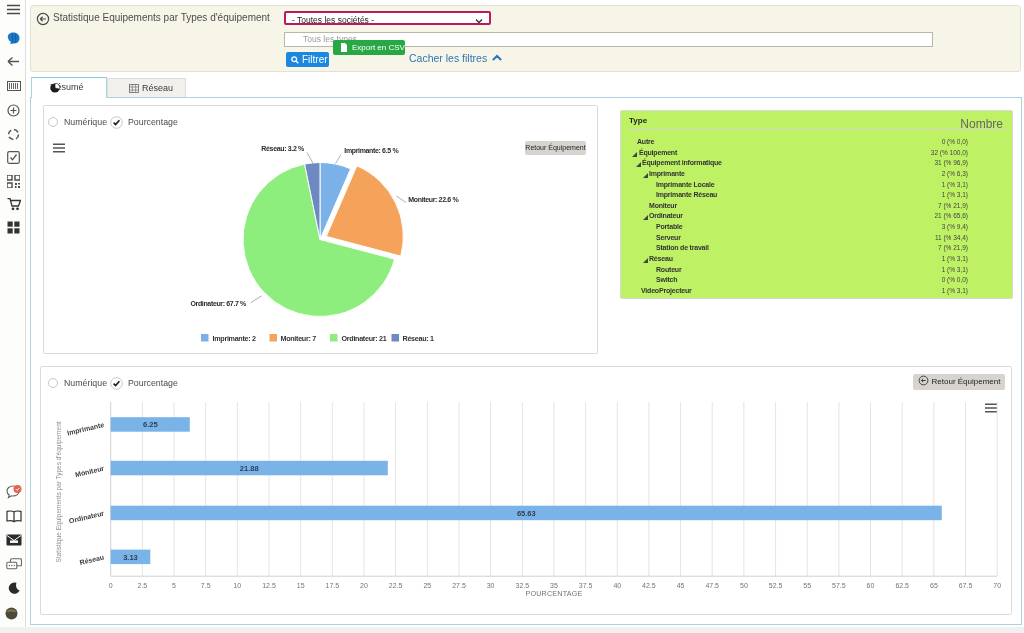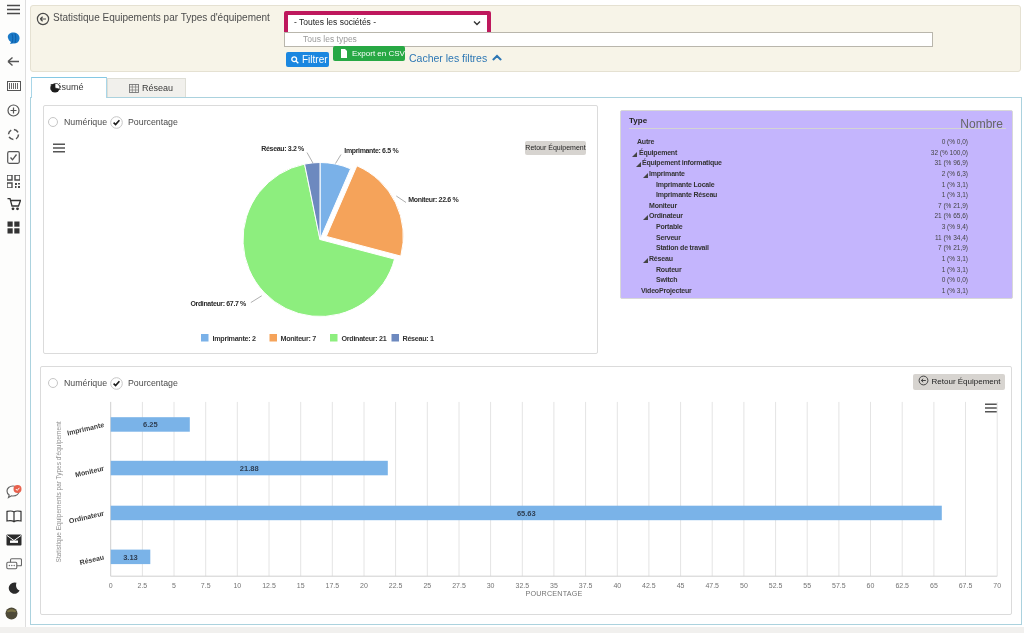--- a/index.html
+++ b/index.html
@@ -1,30 +1,30 @@
 <!DOCTYPE html>
 <html><head><meta charset="utf-8">
 <style>
 *{margin:0;padding:0;box-sizing:border-box}
 html,body{width:1024px;height:633px;overflow:hidden;background:#fff;font-family:"Liberation Sans",sans-serif}
 .abs{position:absolute}
 #sidebar{position:absolute;left:0;top:0;width:26px;height:633px;background:#fdfdfc;border-right:1px solid #dedede}
 #filter{position:absolute;left:30px;top:5px;width:991px;height:67px;background:#f7f4e8;border:1px solid #e5e1d2;border-radius:3px}
 #title{position:absolute;left:53px;top:12px;font-size:10px;color:#4d4d4d}
-#selbox{position:absolute;left:284px;top:11px;width:207px;height:34px;background:#fff;border:4px solid #be185d;border-radius:2px;font-size:8.5px;color:#222;line-height:15px;padding-left:6px}
+#selbox{position:absolute;left:284px;top:11px;width:207px;height:14px;background:#fff;border:2px solid #be185d;border-radius:2px;font-size:8.5px;color:#222;line-height:15px;padding-left:6px}
 #inpbox{position:absolute;left:284px;top:32px;width:649px;height:15px;background:#fff;border:1px solid #b9b6ac;font-size:8.5px;color:#9b9b9b;line-height:13px;padding-left:18px}
 #btnfilter{position:absolute;left:286px;top:52px;width:43px;height:15px;background:#1b87e0;border-radius:2px;color:#fff;font-size:10px;line-height:15px}
-#btnexport{position:absolute;left:333px;top:46px;width:72px;height:15px;background:#27a844;border-radius:2px;color:#fff;font-size:8px;line-height:15px}
+#btnexport{position:absolute;left:333px;top:40px;width:72px;height:15px;background:#27a844;border-radius:2px;color:#fff;font-size:8px;line-height:15px}
 #lnk{position:absolute;left:409px;top:52px;font-size:10.5px;color:#2d77b4}
 .tab{position:absolute;font-size:9px;color:#3a3a3a}
 #tab1{left:31px;top:77px;width:76px;height:21px;background:#fff;border:1px solid #a9d6e8;border-top:1.5px solid #85c8e4;border-bottom:none;z-index:3}
 #tab2{left:107px;top:78px;width:79px;height:19px;background:#f1f0ec;border:1px solid #deded6;border-bottom:none}
 #container{position:absolute;left:30px;top:97px;width:992px;height:528px;background:#fff;border:1px solid #abd2de}
 #chartbox{position:absolute;left:43px;top:105px;width:555px;height:249px;background:#fff;border:1px solid #dbdbdb;border-radius:2px}
-#tablebox{position:absolute;left:620px;top:110px;width:393px;height:189px;background:#c4b5fd;border:1px solid #d8d8d8;border-radius:2px}
+#tablebox{position:absolute;left:620px;top:110px;width:393px;height:189px;background:#bef264;border:1px solid #d8d8d8;border-radius:2px}
 #barbox{position:absolute;left:40px;top:366px;width:972px;height:249px;background:#fff;border:1px solid #dbdbdb;border-radius:2px}
 .radio{width:10px;height:10px;border:1px solid #c6c6c6;border-radius:50%;background:#fff;position:absolute}
 .ctext{position:absolute;font-size:8.8px;color:#4a4a4a;white-space:nowrap}
 .retbtn{position:absolute;background:#d7d4d0;border-radius:2px;color:#222;text-align:center;white-space:nowrap}
 #footer{position:absolute;left:0;top:627px;width:1024px;height:6px;background:#f1f0ee}
 .trow{position:absolute;left:0;width:100%;height:11px}
 .tname{position:absolute;font-weight:bold;font-size:7px;letter-spacing:-0.2px;color:#333;white-space:nowrap}
 .tval{position:absolute;right:44px;font-size:6.5px;color:#444;white-space:nowrap}
 .tri{position:absolute;width:0;height:0;border-left:5px solid transparent;border-bottom:5px solid #444}
 </style></head>

